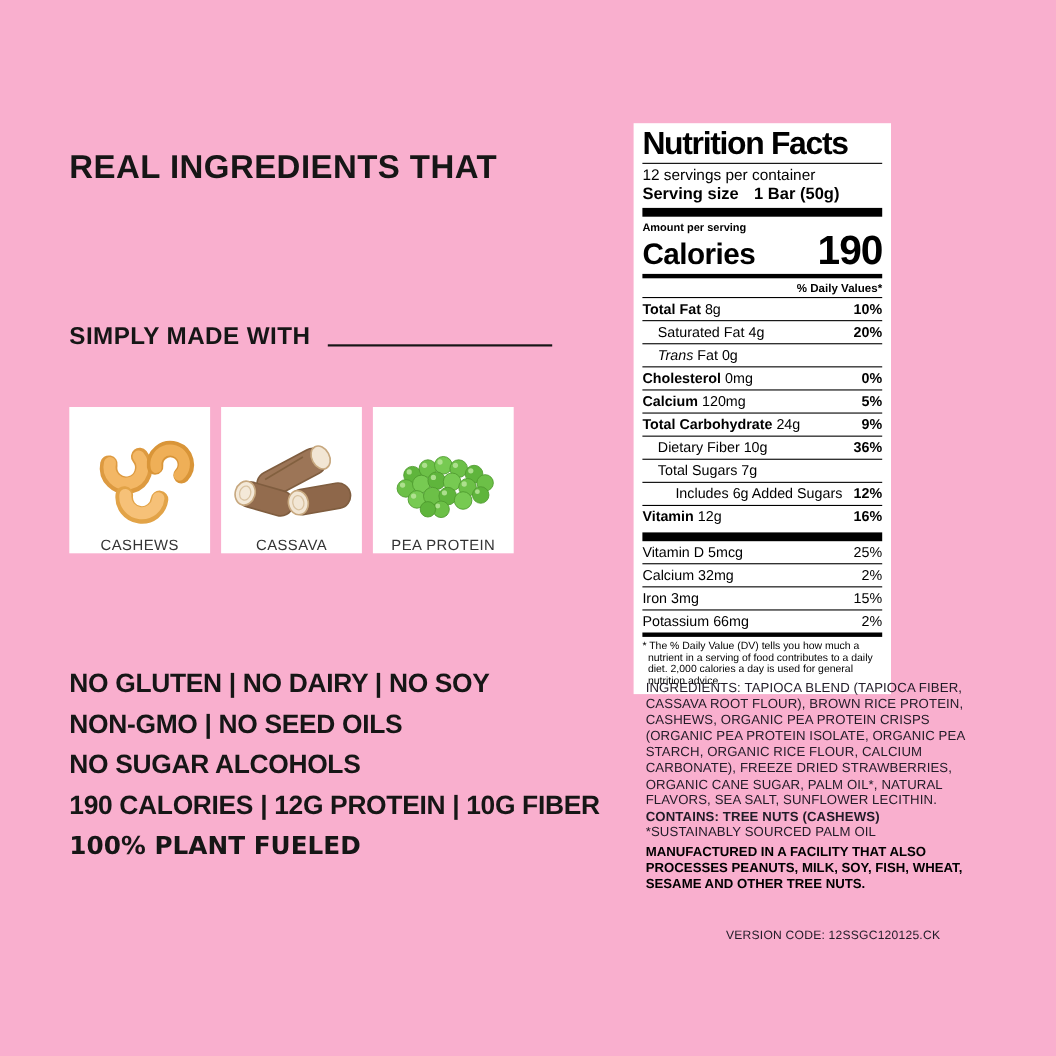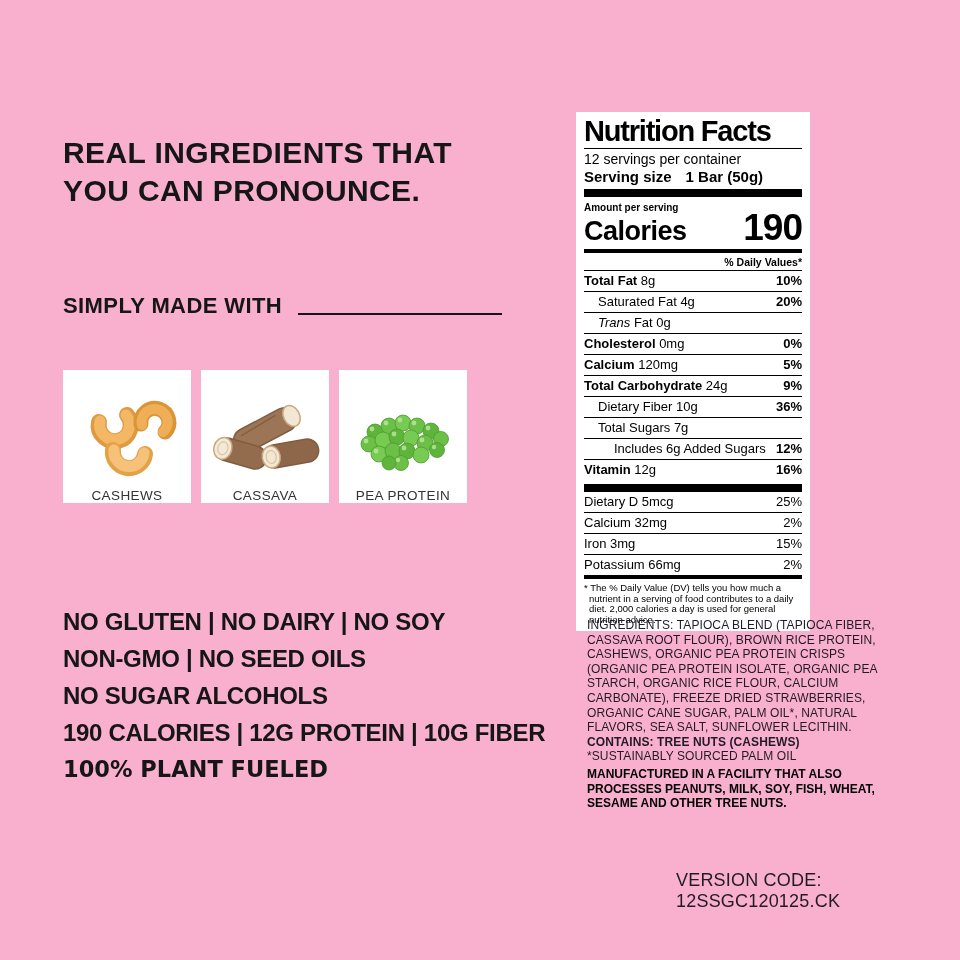--- a/index.html
+++ b/index.html
@@ -60,28 +60,27 @@
   
   .ingredients{
     position:absolute;left:587px;top:618px;width:322px;
     font-size:12px;line-height:14.6px;letter-spacing:.1px;color:#211b27;
   }
   .ingredients .contains{font-weight:bold;}
   .facility{
     position:absolute;left:587px;top:767px;width:330px;
     font-weight:bold;font-size:12px;line-height:14.5px;color:#000000;
   }
-  .version{position:absolute;left:676px;top:845px;font-size:18px;letter-spacing:.2px;color:#211b27;margin-top:25px;}
+  .version{position:absolute;left:660px;top:845px;font-size:11px;letter-spacing:.2px;color:#211b27;}
 </style>
 </head>
 <body>
 
 <div class="headline">
   <div>REAL INGREDIENTS THAT</div>
-  <div>YOU CAN PRONOUNCE.</div>
 </div>
 
 <div class="simply">
   <span class="txt">SIMPLY MADE WITH</span>
   <span class="blank"></span>
 </div>
 
 <div class="cards">
   <div class="card">
     <svg width="116" height="86" viewBox="0 0 116 86">
@@ -217,21 +216,21 @@
         <span class="b">12%</span>
       </div>
       <div class="nf-row ind0">
         <span><span class="b">Vitamin</span> 12g</span>
         <span class="b">16%</span>
       </div>
     </div>
   <div class="bar8"></div>
   <div class="nf-vits">
       <div class="nf-row">
-        <span>Dietary D 5mcg</span>
+        <span>Vitamin D 5mcg</span>
         <span>25%</span>
       </div>
       <div class="nf-row">
         <span>Calcium 32mg</span>
         <span>2%</span>
       </div>
       <div class="nf-row">
         <span>Iron 3mg</span>
         <span>15%</span>
       </div>

